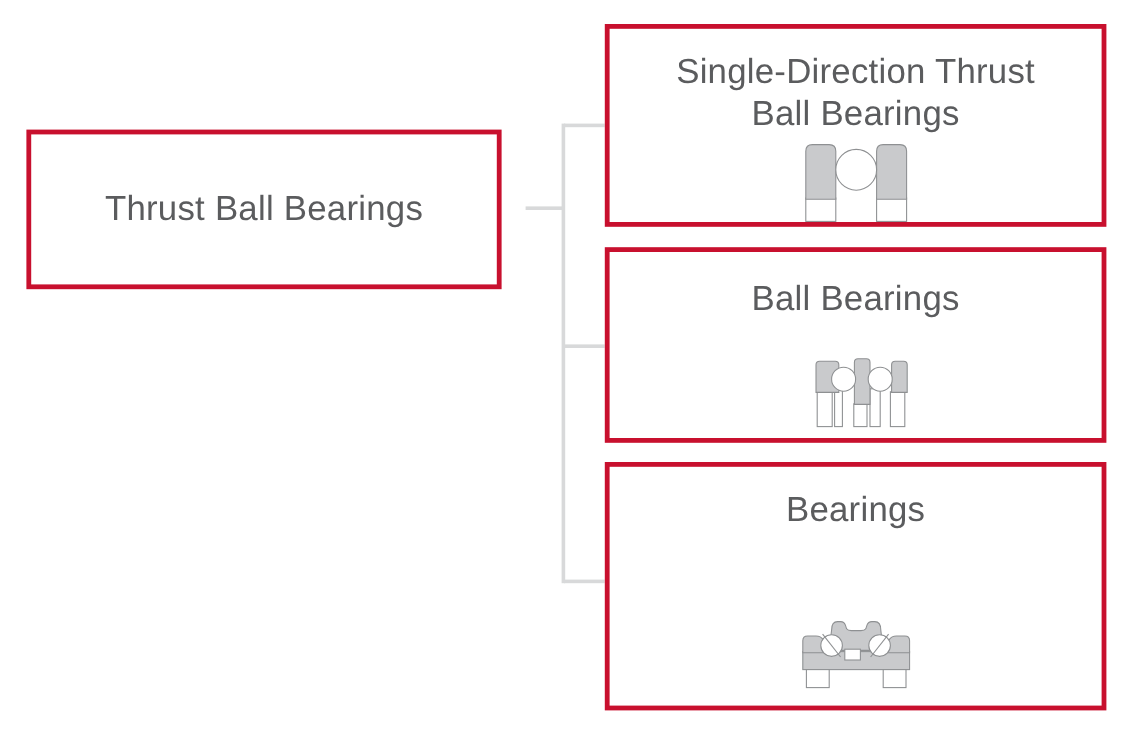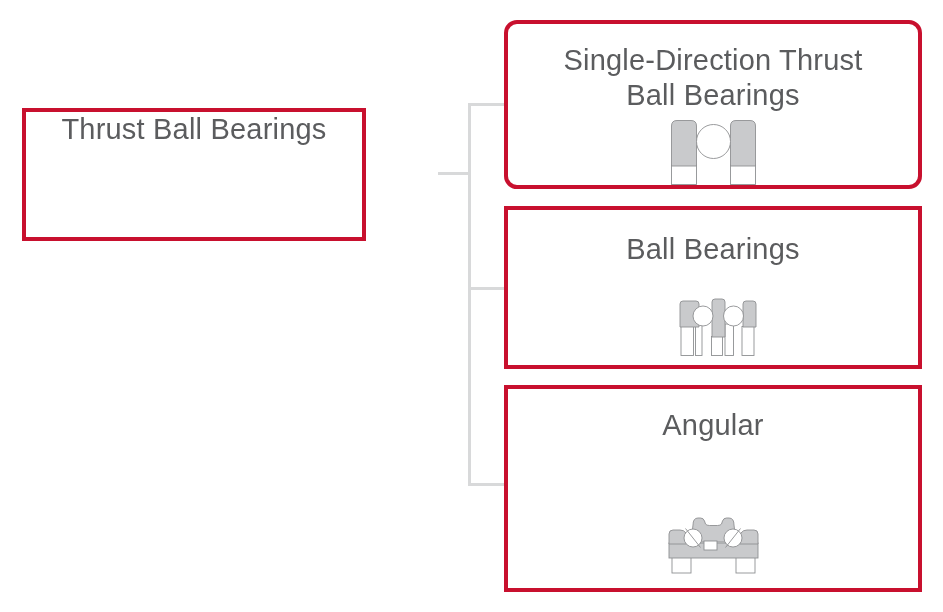--- a/index.html
+++ b/index.html
@@ -13,22 +13,22 @@
   html,body{margin:0;padding:0;background:var(--background);}
   .stage{
     position:relative;width:943px;height:612px;background:var(--background);
     font-family:"Liberation Sans","DejaVu Sans",sans-serif;
     color:var(--text-gray);overflow:hidden;
   }
   .node{
     position:absolute;background:#fff;border:4px solid var(--border-red);
     box-sizing:border-box;display:flex;flex-direction:column;align-items:center;
   }
-  .node-root{left:22px;top:108px;width:344px;height:133px;justify-content:flex-start;}
-  .node-child-1{left:504px;top:20px;width:418px;height:169px;padding-top:19px;border-radius:13px;}
+  .node-root{left:22px;top:108px;width:396px;height:133px;justify-content:center;}
+  .node-child-1{left:504px;top:20px;width:418px;height:169px;padding-top:19px;}
   .node-child-2{left:504px;top:206px;width:418px;height:163px;padding-top:22px;}
   .node-child-3{left:504px;top:385px;width:418px;height:207px;padding-top:19px;}
   .node-label{
     font-size:29px;line-height:35px;text-align:center;color:var(--text-gray);
     letter-spacing:0.2px;white-space:nowrap;
   }
   .bearing-icon{display:block;}
   .icon-1{margin-top:auto;}            
   .icon-2{margin-top:auto;margin-bottom:7px;}
   .icon-3{margin-top:auto;margin-bottom:11px;}
@@ -87,21 +87,21 @@
       <path class="if" d="M11,29 L11,6 Q11,3 14,3 L27,3 Q30,3 30,6 L30,29 Z"></path>
       <path class="if" d="M43,39 L43,4 Q43,1 46,1 L53,1 Q56,1 56,4 L56,39 Z"></path>
       <path class="if" d="M74,29 L74,6 Q74,3 77,3 L84,3 Q87,3 87,6 L87,29 Z"></path>
 
       <circle class="iw" cx="34" cy="18" r="10"></circle>
       <circle class="iw" cx="64.5" cy="18" r="10"></circle>
     </svg>
   </div>
 
   <div class="node node-child-3">
-    <div class="node-label">Angular</div>
+    <div class="node-label">Bearings</div>
     <svg class="bearing-icon icon-3" width="92" height="62" viewBox="0 0 92 62">
 
       <rect class="iw" x="5" y="42.5" width="19" height="15.5"></rect>
       <rect class="iw" x="69" y="42.5" width="19" height="15.5"></rect>
 
       <rect class="if" x="2" y="28" width="89" height="15"></rect>
 
       <path class="if" d="M2,29 L2,19 Q2,15 6,15 L13,15 Q17,15 19,18 L24,26.5 L24,29 Z"></path>
       <path class="if" d="M91,29 L91,19 Q91,15 87,15 L80,15 Q76,15 74,18 L69,26.5 L69,29 Z"></path>
 

